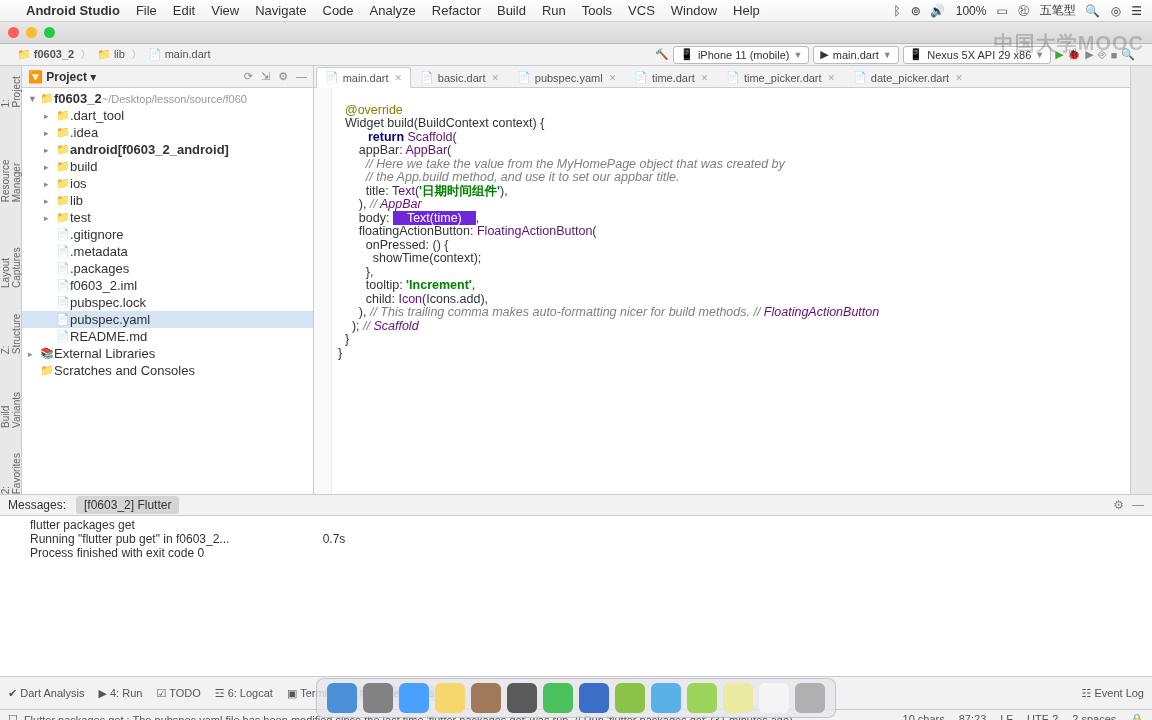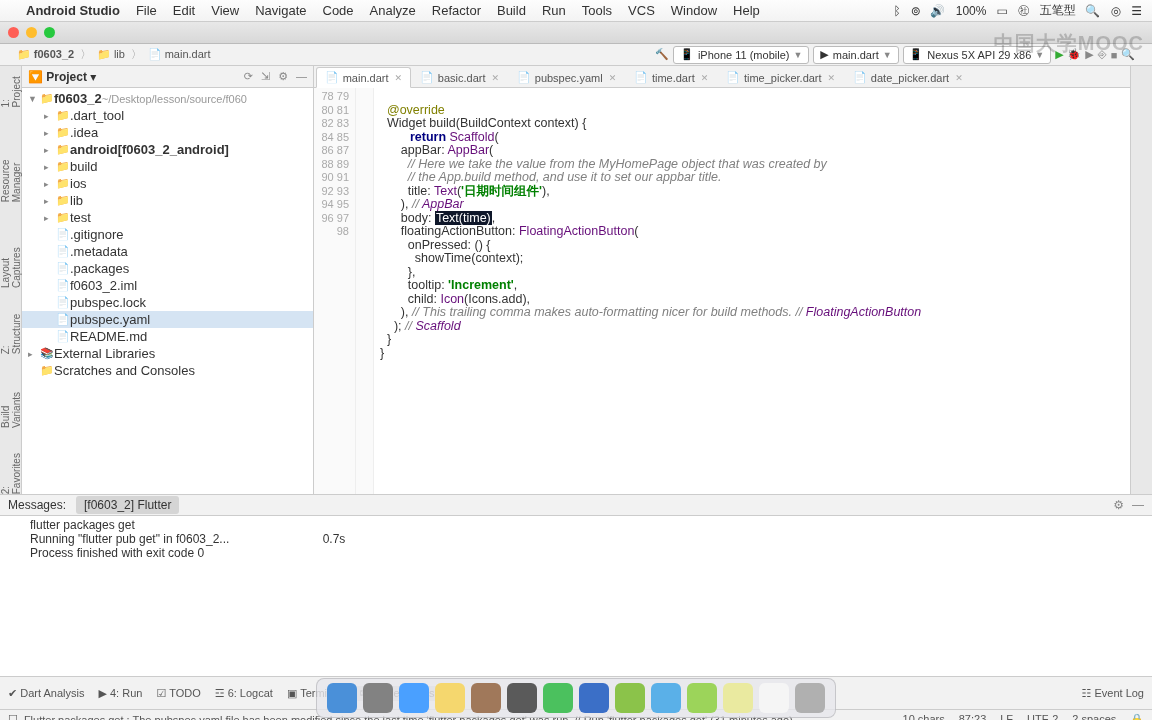--- a/index.html
+++ b/index.html
@@ -40,21 +40,21 @@
 .tab .x { color: #aaa; font-size: 9px; margin-left: 2px; }
 .editor-body { flex: 1; display: flex; font-family: "Menlo","Consolas",monospace; font-size: 12.5px; overflow: hidden; }
 .gutter { width: 42px; text-align: right; color: #aaa; background: #fafafa; padding: 2px 6px 2px 0; border-right: 1px solid #eee; line-height: 13.5px; font-size: 11px; }
 .gutter2 { width: 18px; background: #fafafa; border-right: 1px solid #eee; }
 .code { flex: 1; padding: 2px 6px; line-height: 13.5px; white-space: pre; color: #333; position: relative; }
 .kw { color: #000080; font-weight: bold; padding-left: 16px; }
 .cls { color: #660e7a; }
 .str { color: #008000; font-weight: bold; }
 .cmt { color: #808080; font-style: italic; }
 .ann { color: #808000; }
-.sel-text { background: #0f172a; color: #fff; padding: 0 1px; }
+.sel-text { background: #6d28d9; color: #fff; padding: 0 14px; }
 .hl-line { background: #fffae3; position: absolute; left: 0; right: 0; height: 13.5px; z-index: -1; }
 .messages-header { height: 22px; background: #f2f2f2; border-top: 1px solid #ccc; border-bottom: 1px solid #ccc; display: flex; align-items: center; padding: 0 8px; font-size: 12px; }
 .messages-header .mtab { background: #d5d5d5; padding: 2px 8px; border-radius: 3px; margin-left: 10px; }
 .messages-header .tools { margin-left: auto; display: flex; gap: 8px; color: #888; }
 .messages-body { height: 160px; background: #fff; font-family: "Menlo","Consolas",monospace; font-size: 12px; padding: 2px 6px; line-height: 14px; display: flex; }
 .msg-left-rail { width: 24px; }
 .bottombar { height: 20px; background: #f2f2f2; border-top: 1px solid #ccc; display: flex; align-items: center; padding: 16px 8px; font-size: 11px; gap: 14px; color: #555; }
 .bottombar .right { margin-left: auto; }
 .statusbar { height: 20px; background: #f2f2f2; border-top: 1px solid #ccc; display: flex; align-items: center; padding: 0 8px; font-size: 11px; color: #555; }
 .statusbar .right { margin-left: auto; display: flex; gap: 14px; }
@@ -274,42 +274,20 @@
           <span>time_picker.dart</span>
           <span class="x">✕</span>
         </div>
         <div class="tab">
           <span>📄</span>
           <span>date_picker.dart</span>
           <span class="x">✕</span>
         </div>
       </div>
     <div class="editor-body">
-      <div class="gutter" id="gutter">78
-79
-80
-81
-82
-83
-84
-85
-86
-87
-88
-89
-90
-91
-92
-93
-94
-95
-96
-97
-98
-</div>
       <div class="gutter2"></div>
       <div class="code" id="code">
   <span class="ann">@override</span>
   Widget build(BuildContext context) {
     <span class="kw">return</span> <span class="cls">Scaffold</span>(
       appBar: <span class="cls">AppBar</span>(
         <span class="cmt">// Here we take the value from the MyHomePage object that was created by</span>
         <span class="cmt">// the App.build method, and use it to set our appbar title.</span>
         title: <span class="cls">Text</span>(<span class="str">'日期时间组件'</span>),
       ), <span class="cmt">// <span class="cls">AppBar</span></span>

